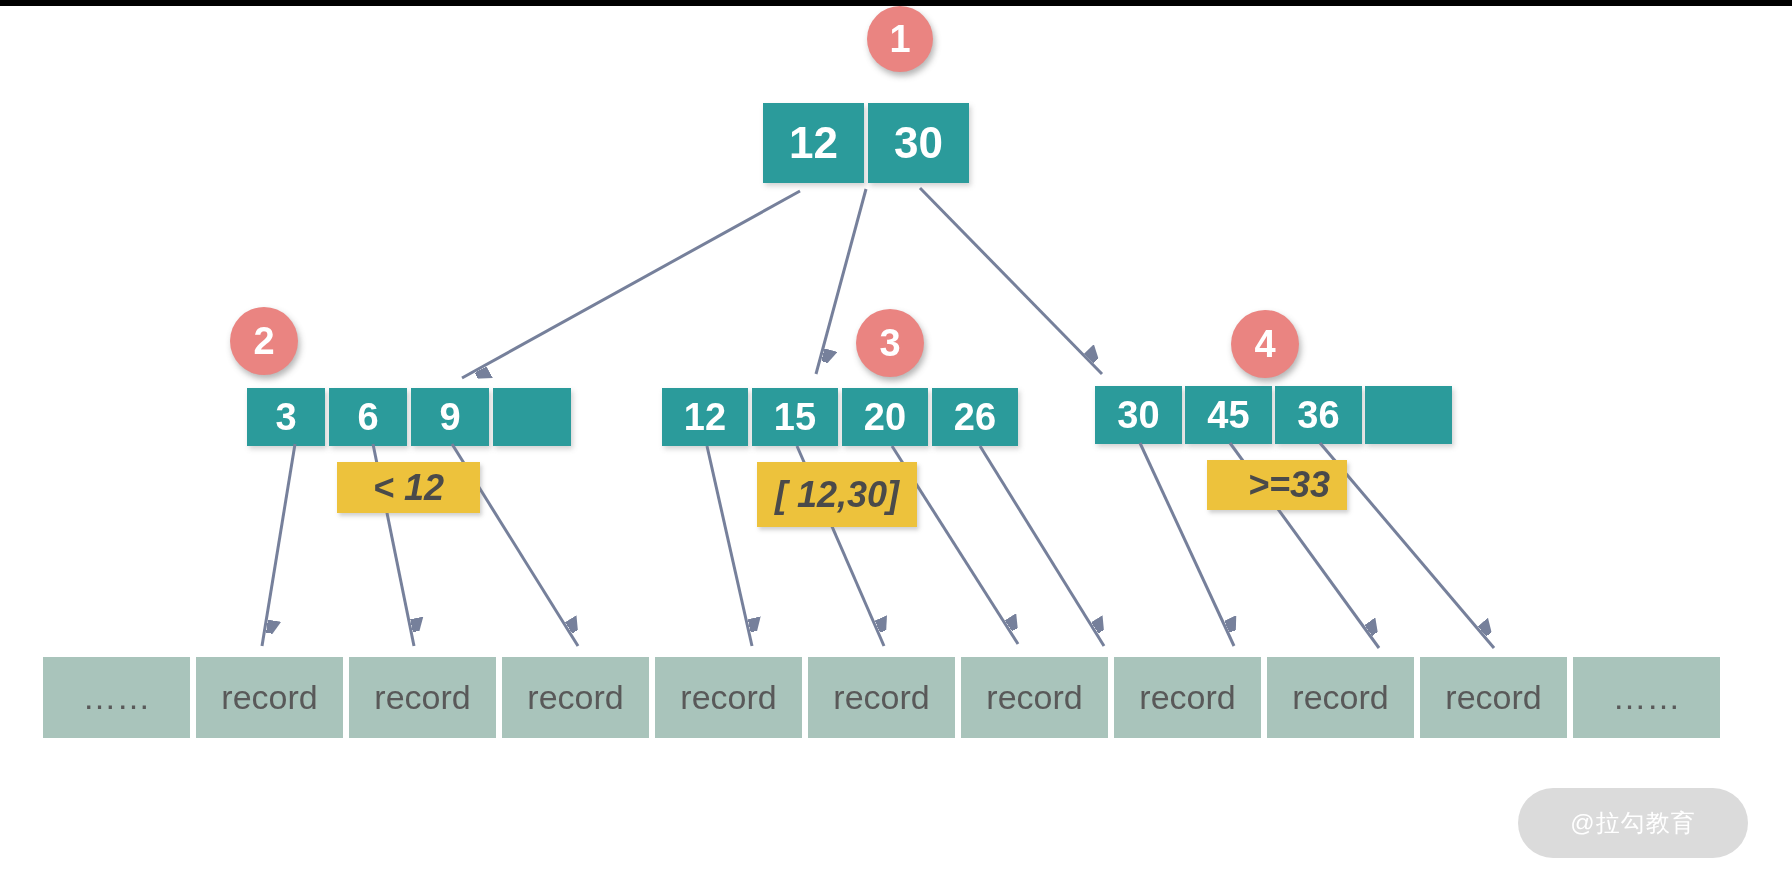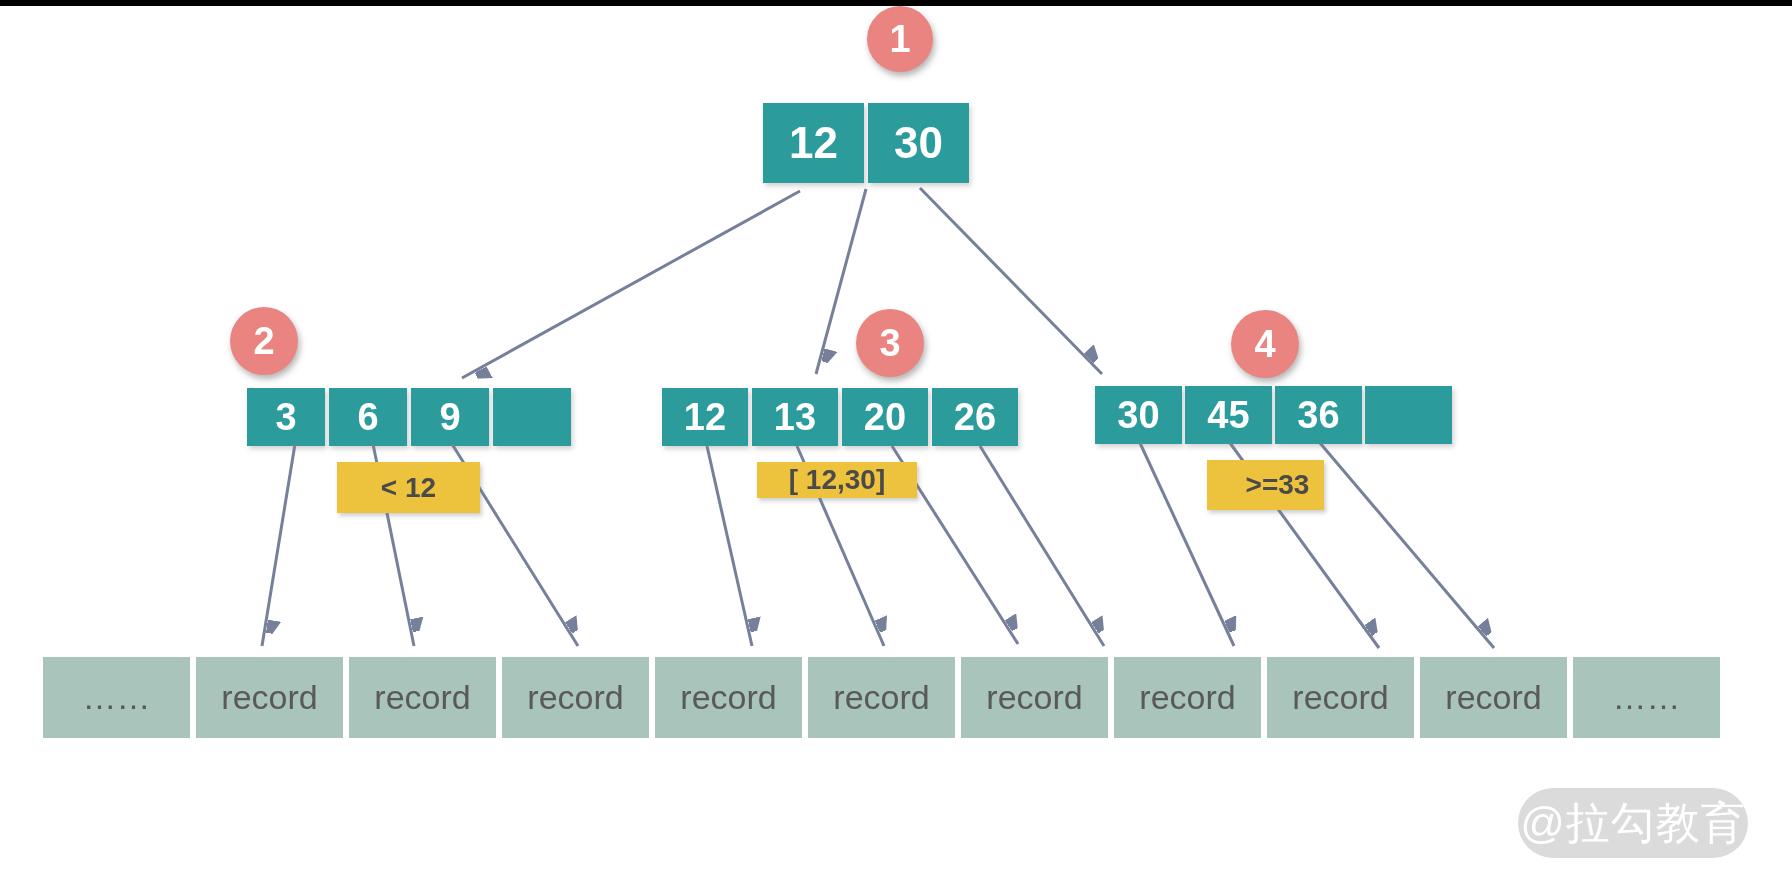--- a/index.html
+++ b/index.html
@@ -47,37 +47,38 @@
   .badge-2{left:230px;top:307px;}
   .badge-3{left:856px;top:309px;}
   .badge-4{left:1231px;top:310px;}
 
   .arrows{position:absolute;left:0;top:0;width:1792px;height:882px;z-index:2;pointer-events:none;}
   .arrows line{stroke:var(--arrow-slate);stroke-width:3;}
 
   .range-label{
     position:absolute;background:var(--range-yellow);color:var(--label-text);
     display:flex;align-items:center;justify-content:center;
-    font-size:28px;font-weight:700;z-index:3;
+    font-size:36px;font-weight:700;z-index:3;
     box-shadow:2px 3px 4px rgba(120,120,120,.35);
+    font-style:italic;
   }
   .range-1{left:337px;top:462px;width:143px;height:51px;}
-  .range-2{left:757px;top:462px;width:160px;height:36px;}
-  .range-3{left:1207px;top:460px;width:117px;height:50px;padding-left:24px;}
+  .range-2{left:757px;top:462px;width:160px;height:65px;}
+  .range-3{left:1207px;top:460px;width:140px;height:50px;padding-left:24px;}
 
   .record-row{position:absolute;left:43px;top:657px;display:flex;gap:6px;z-index:1;}
   .record-cell{
     width:147px;height:81px;background:var(--record-sage);
     color:var(--record-text);font-size:34px;
     display:flex;align-items:center;justify-content:center;
   }
   .watermark{
     position:absolute;left:1518px;top:788px;width:230px;height:70px;
     border-radius:36px;background:var(--watermark-bg);
-    color:var(--watermark-text);font-size:44px;letter-spacing:1px;
+    color:var(--watermark-text);font-size:24px;letter-spacing:1px;
     display:flex;align-items:center;justify-content:center;z-index:4;
   }
 </style>
 </head>
 <body>
 
 <div class="stage">
 
   <div class="topbar"></div>
 
@@ -107,21 +108,21 @@
       <div class="cell">30</div>
     </div>
   <div class="node inode-2">
       <div class="cell">3</div>
       <div class="cell">6</div>
       <div class="cell">9</div>
       <div class="cell"></div>
     </div>
   <div class="node inode-3">
       <div class="cell">12</div>
-      <div class="cell">13</div>
+      <div class="cell">15</div>
       <div class="cell">20</div>
       <div class="cell">26</div>
     </div>
   <div class="node inode-4">
       <div class="cell">30</div>
       <div class="cell">45</div>
       <div class="cell">36</div>
       <div class="cell"></div>
     </div>
 

